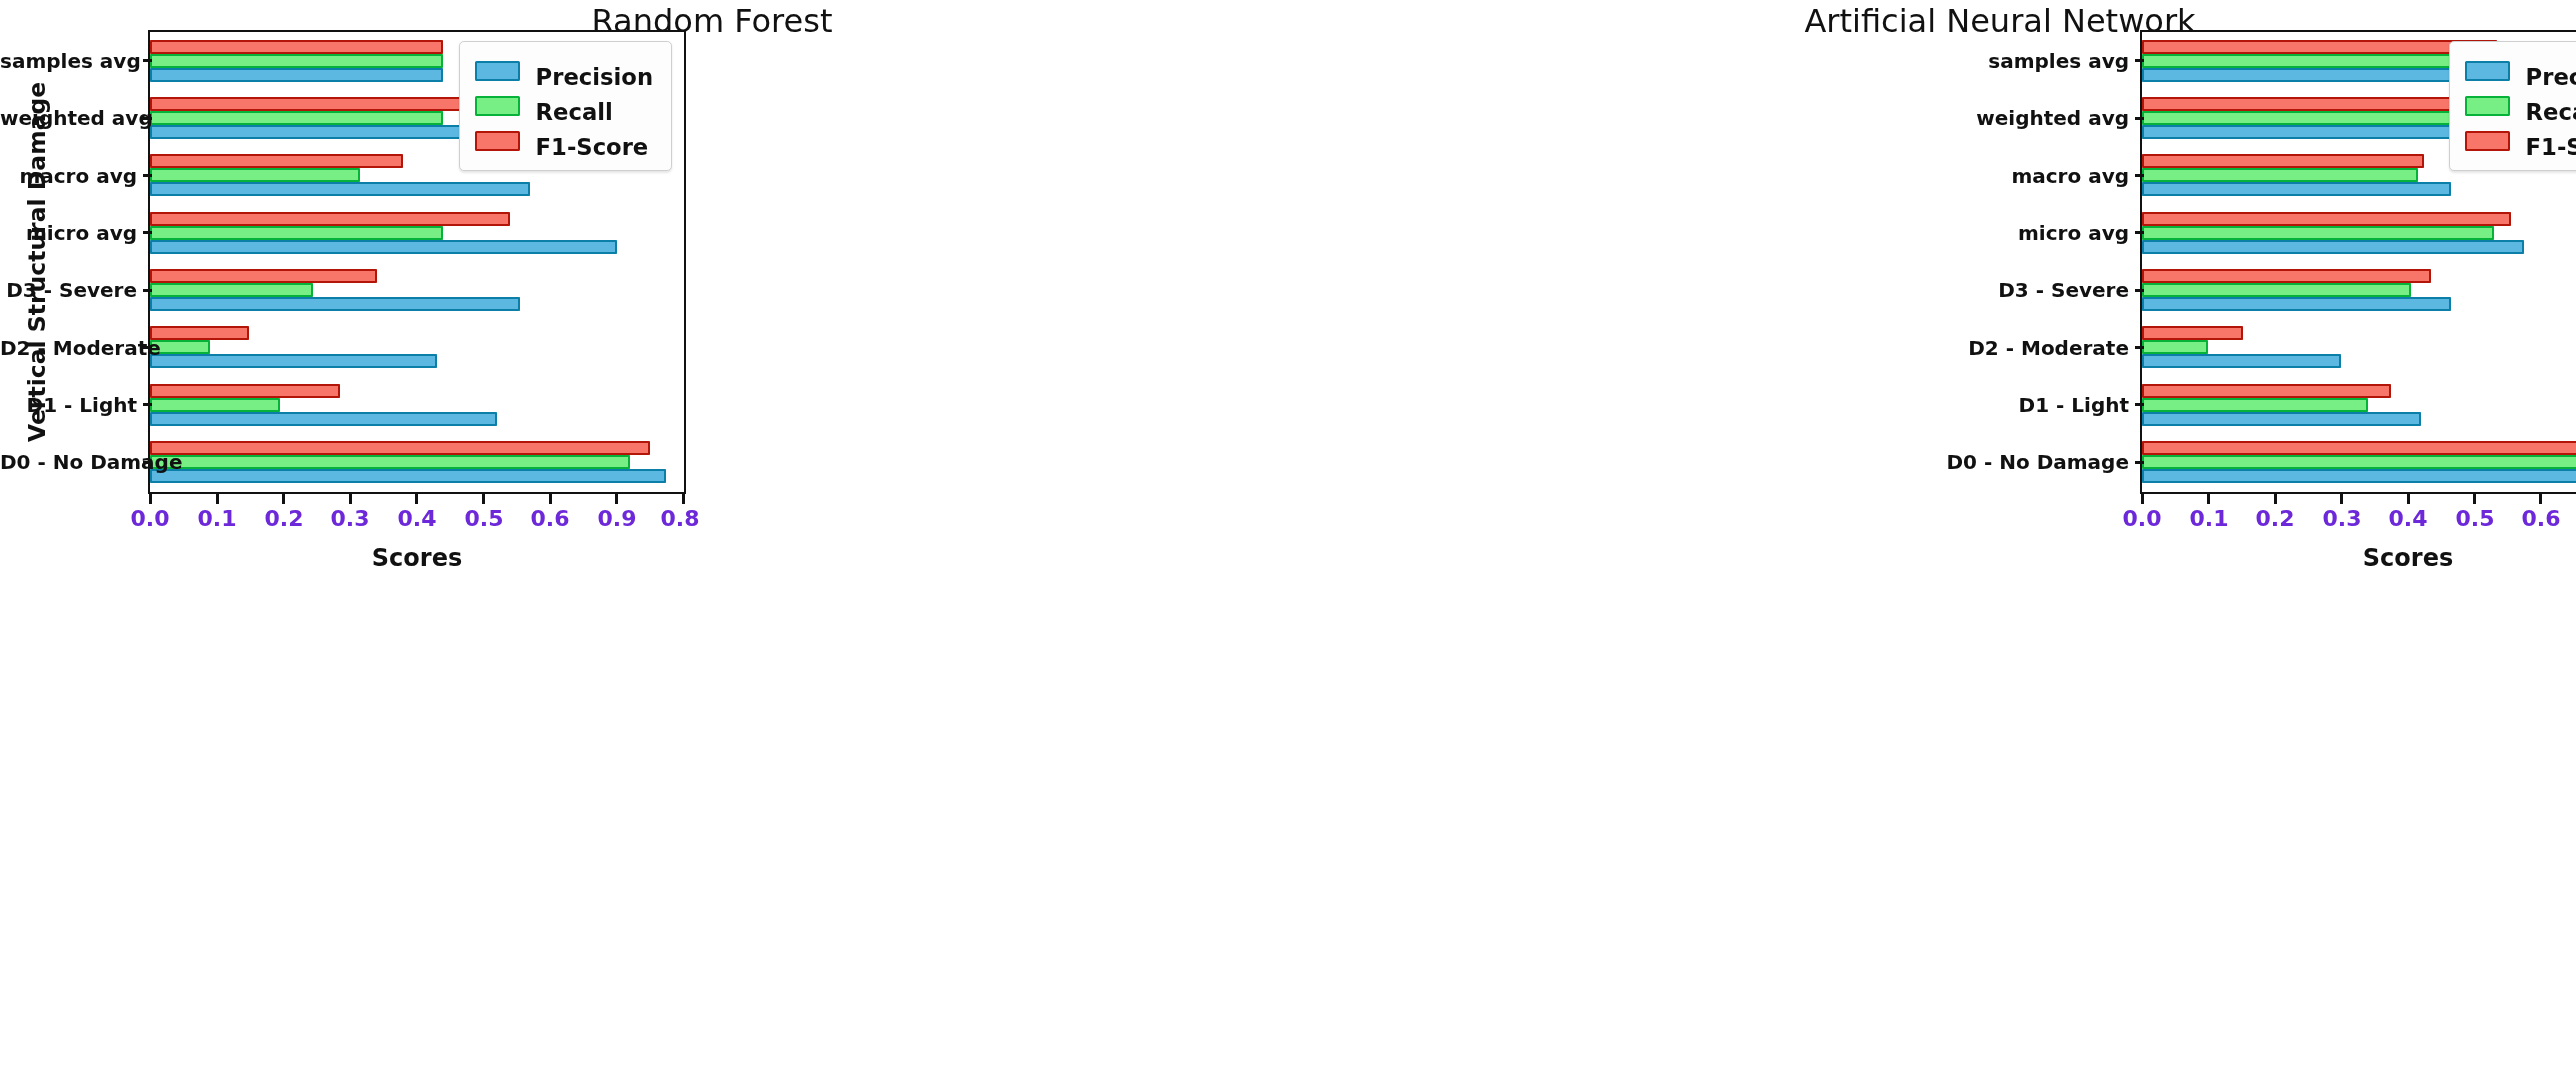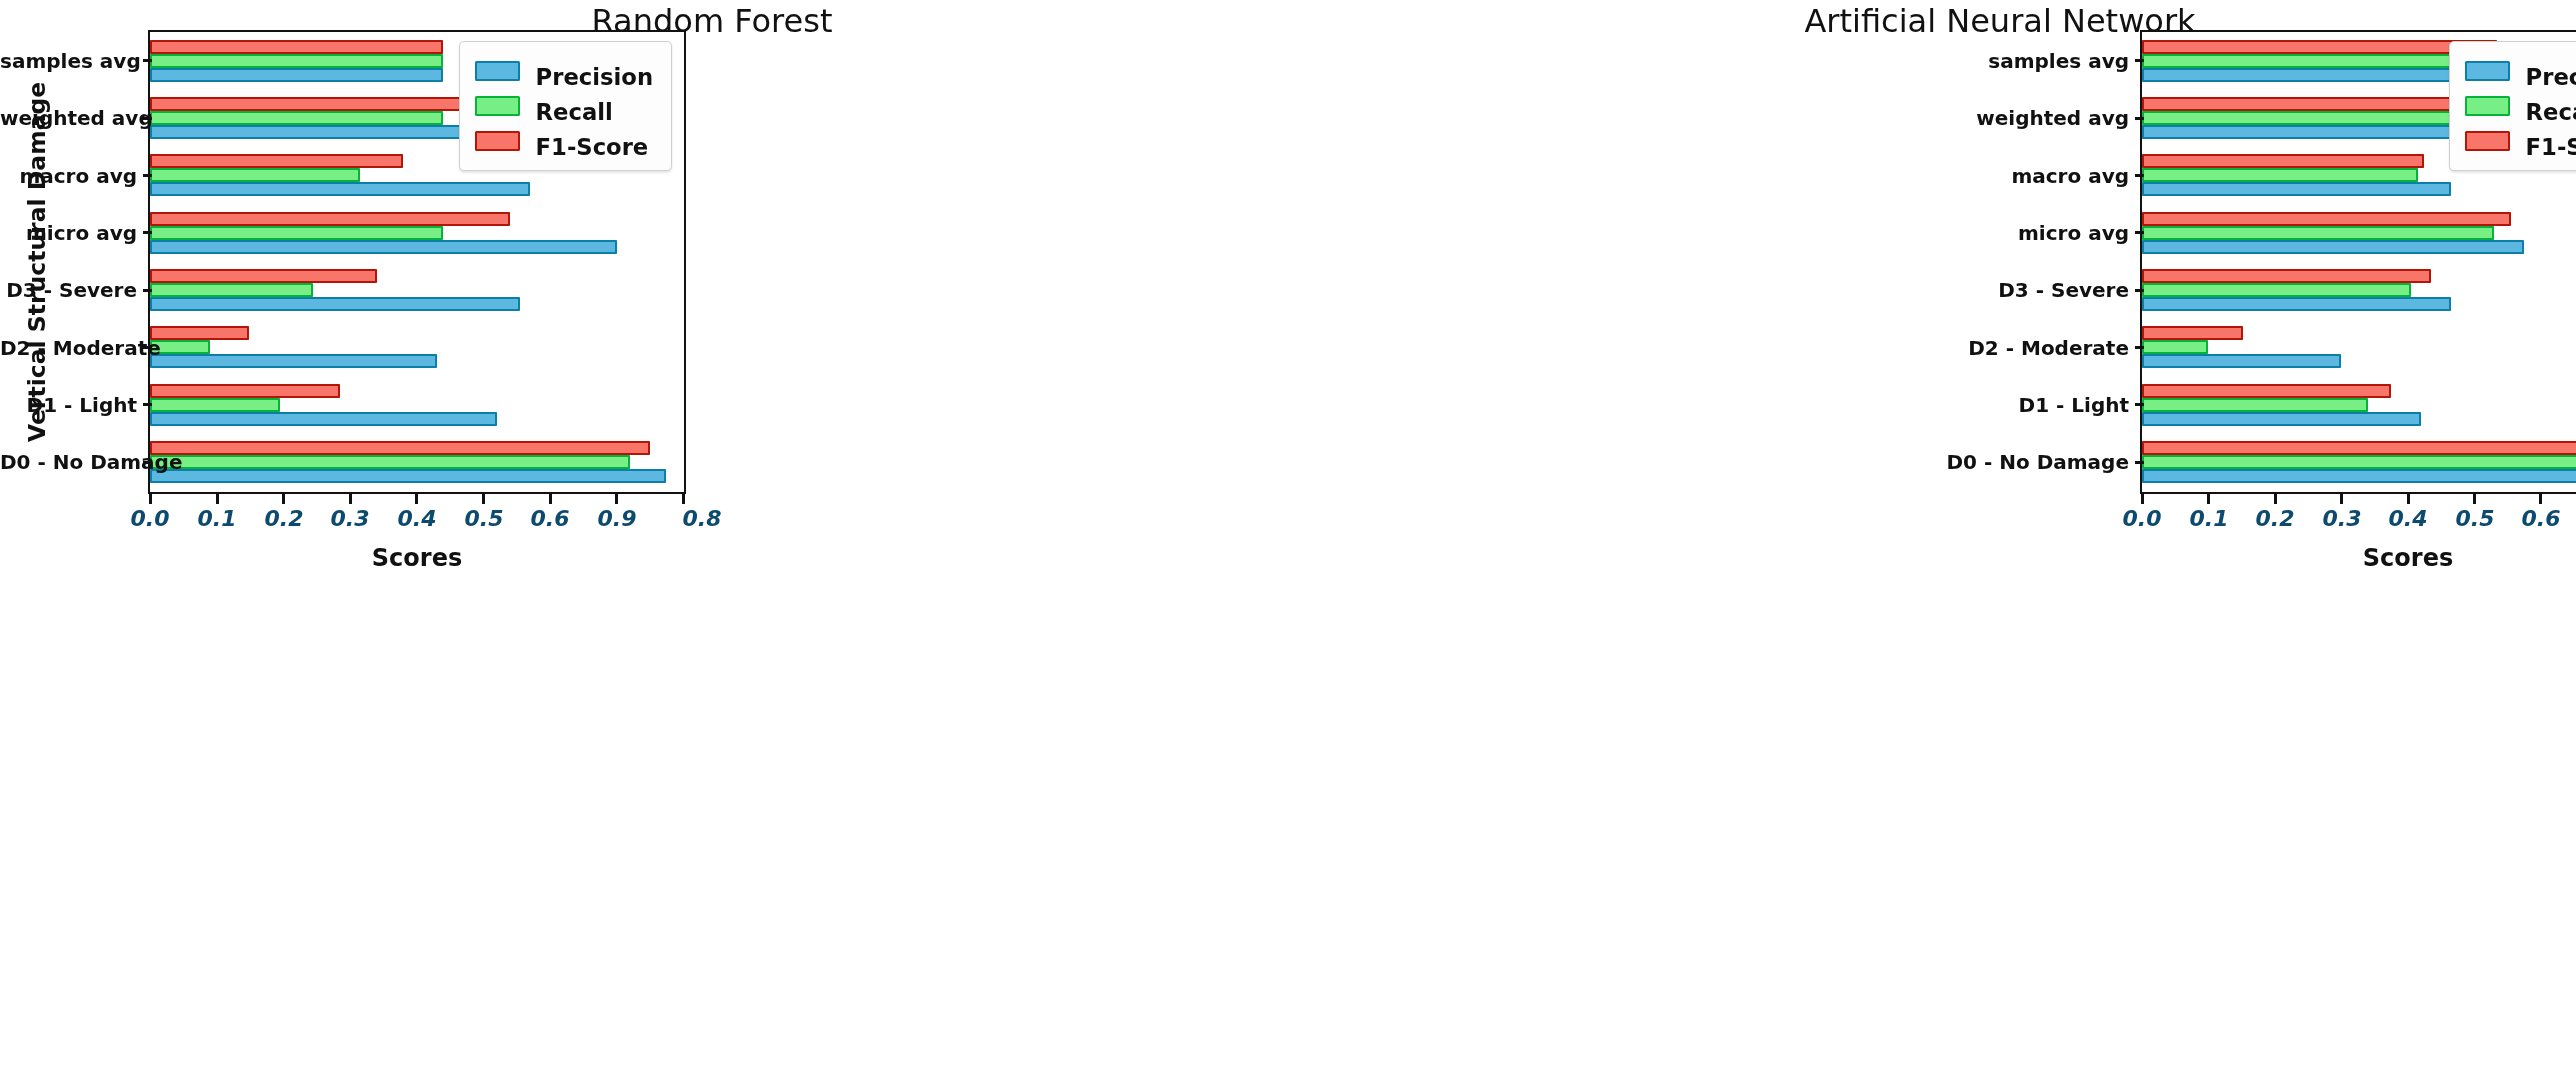--- a/index.html
+++ b/index.html
@@ -36,23 +36,23 @@
   .ylabel{
     position:absolute;text-align:right;white-space:nowrap;
     font-size:20px;font-weight:bold;color:#111;
     font-family:"DejaVu Sans",sans-serif;
     transform:translateY(-50%);
   }
 
   
   .xtick{position:absolute;width:3.2px;height:10.5px;background:#111;}
   .xticklabel{
-    position:absolute;font-size:22px;font-weight:bold;color:#0c4a6e;
+    position:absolute;font-size:22px;font-weight:bold;color:#6d28d9;
     font-family:"DejaVu Sans",sans-serif;
-    transform:translateX(-50%);white-space:nowrap;font-style:italic;
+    transform:translateX(-50%);white-space:nowrap;
   }
   .xaxis-title{
     position:absolute;font-size:24px;font-weight:bold;color:#111;
     font-family:"DejaVu Sans",sans-serif;text-align:center;white-space:nowrap;
     transform:translateX(-50%);
   }
   .yaxis-title{
     position:absolute;font-size:23.5px;font-weight:bold;color:#111;
     font-family:"DejaVu Sans",sans-serif;white-space:nowrap;
     transform-origin:0 0;transform:rotate(-90deg);
@@ -140,21 +140,21 @@
         <div class="xticklabel" style="left: 350px; top: 506px;">0.3</div>
         <div class="xtick" style="left: 415px; top: 493px;"></div>
         <div class="xticklabel" style="left: 417px; top: 506px;">0.4</div>
         <div class="xtick" style="left: 482px; top: 493px;"></div>
         <div class="xticklabel" style="left: 484px; top: 506px;">0.5</div>
         <div class="xtick" style="left: 549px; top: 493px;"></div>
         <div class="xticklabel" style="left: 550px; top: 506px;">0.6</div>
         <div class="xtick" style="left: 615px; top: 493px;"></div>
         <div class="xticklabel" style="left: 617px; top: 506px;">0.9</div>
         <div class="xtick" style="left: 682px; top: 493px;"></div>
-        <div class="xticklabel" style="left: 702px; top: 506px;">0.8</div>
+        <div class="xticklabel" style="left: 680px; top: 506px;">0.8</div>
       </div>
 
     <div class="xaxis-title" id="xtitle-left" style="left: 417px; top: 544px;">Scores</div>
 
     <div class="legend" id="legend-left" style="left: 459px; top: 41px;">
       <div class="legend-row">
         <span class="legend-swatch precision"></span>
         <span class="legend-text">Precision</span>
       </div>
       <div class="legend-row">

